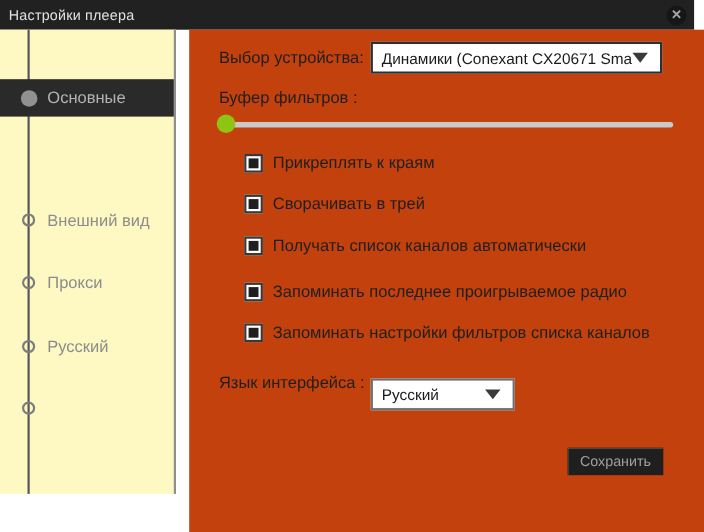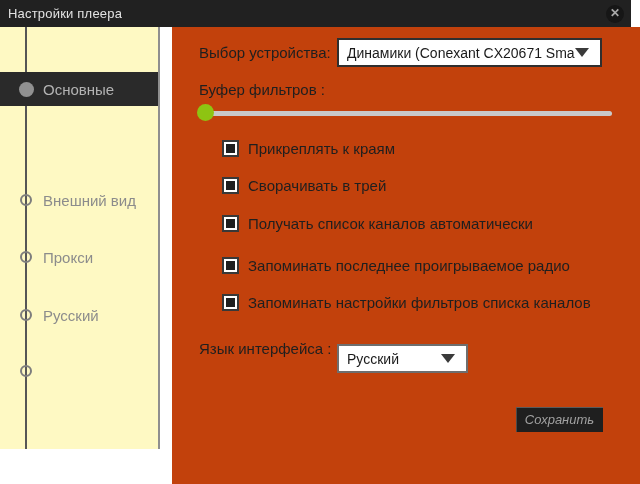--- a/index.html
+++ b/index.html
@@ -88,21 +88,20 @@
   .checkbox .mark { width: 9px; height: 9px; background: #1f1f1f; }
   .check-label { font-size: 15px; color: #1f1f1f; margin-left: 9px; white-space: nowrap; }
 
   
   .save-btn {
     position: absolute; left: 344px; top: 380px; width: 87px; height: 25px;
     background: #1f1f1f; color: #a0a0a0; font-size: 13px;
     display: flex; align-items: center; justify-content: center;
     cursor: pointer; box-shadow: inset 0 1px 0 #5a5a5a, inset 1px 0 0 #4a4a4a;
     font-family: "Liberation Sans", sans-serif;
-    font-style: italic;
   }
 </style>
 </head>
 <body>
 
 <div class="titlebar">
   <span class="title">Настройки плеера</span>
   <span class="close-btn">✕</span>
 </div>
 

